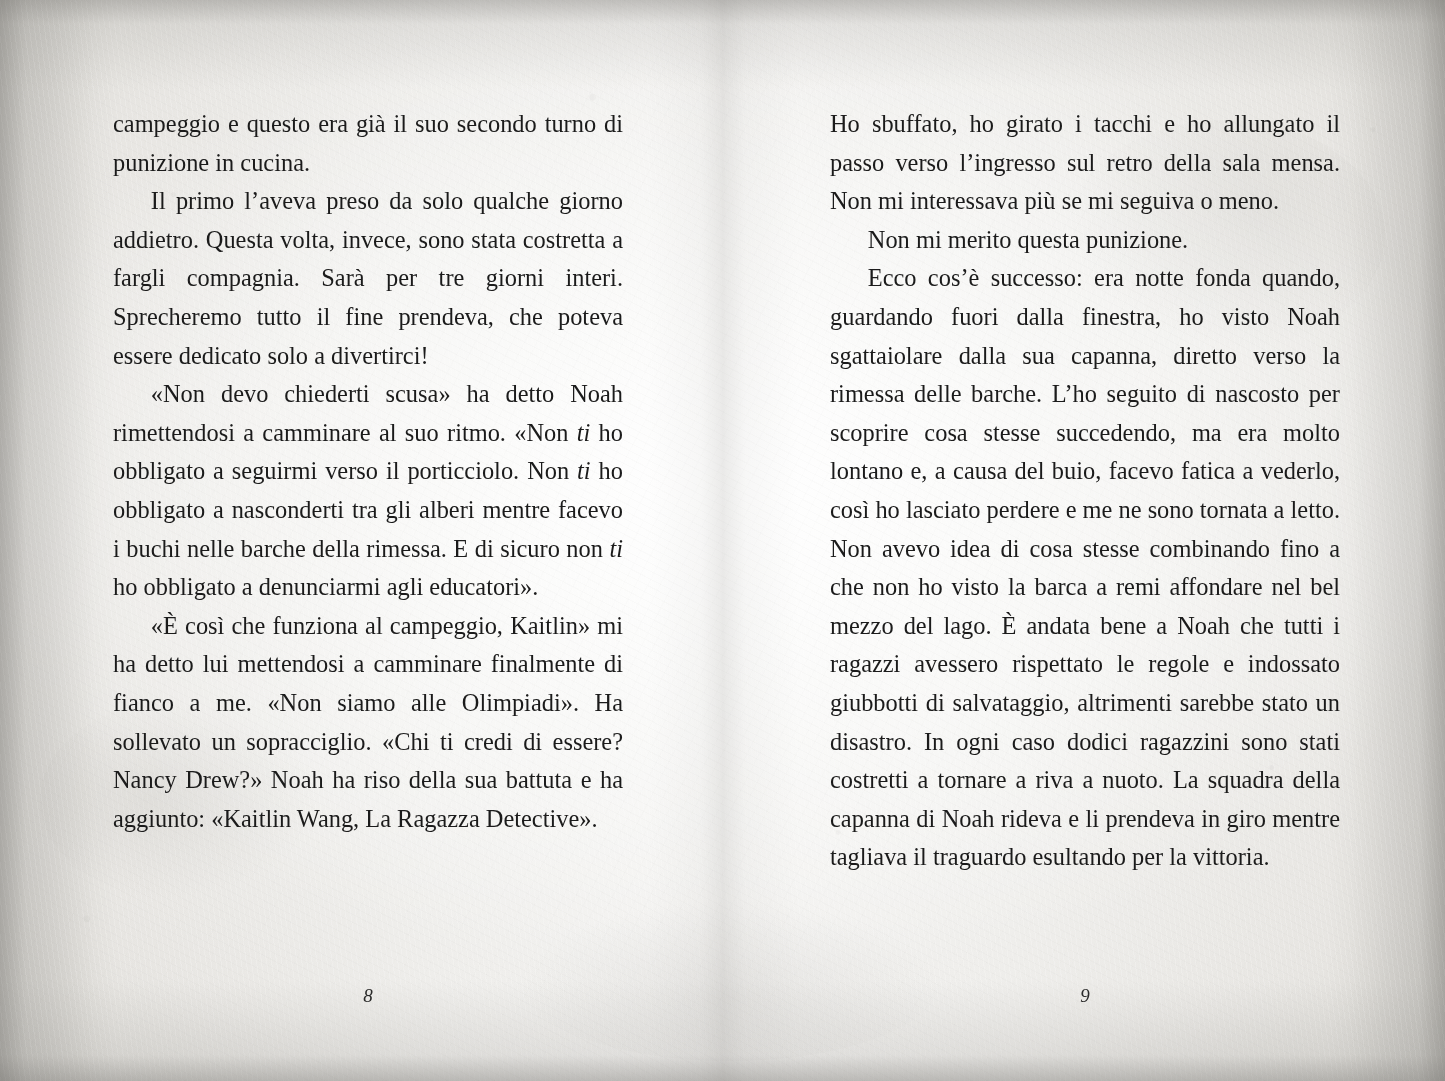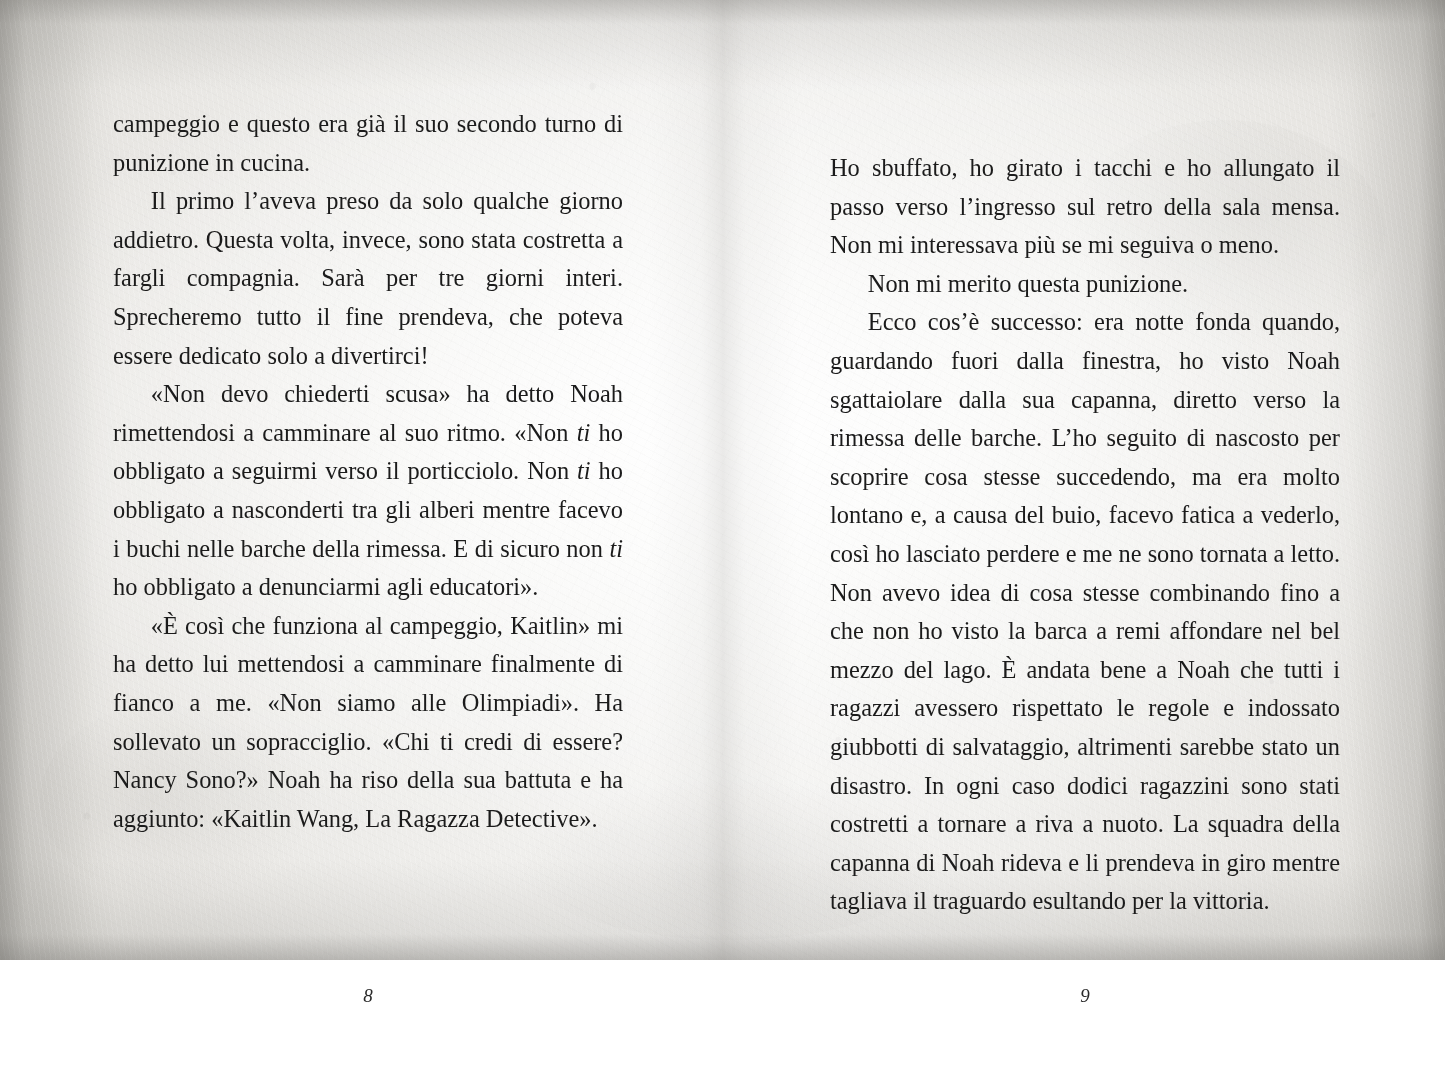--- a/index.html
+++ b/index.html
@@ -11,21 +11,21 @@
     width: 1445px;
     height: 1081px;
     overflow: hidden;
     font-family: "Liberation Serif", serif;
   }
 
   
   .spread {
     position: relative;
     width: 1445px;
-    height: 960px;
+    height: 1081px;
     background:
       radial-gradient(ellipse 70% 60% at 50% 45%, rgba(255,255,255,0.92) 0%, rgba(250,250,249,0.55) 45%, rgba(232,231,229,0.15) 75%, rgba(214,213,210,0.05) 100%),
       radial-gradient(ellipse 120% 90% at 50% 50%, #fbfbfa 0%, #f2f1ef 55%, #dededa 85%, #cfcecb 100%),
       linear-gradient(90deg, #d8d7d4 0%, #f4f3f1 8%, #fbfbfa 30%, #ffffff 50%, #fbfbfa 70%, #f4f3f1 92%, #d8d7d4 100%);
     background-blend-mode: normal, multiply, normal;
   }
 
   
   .grain {
     position: absolute;
@@ -91,21 +91,21 @@
     background: radial-gradient(ellipse at 50% 60%, rgba(145,143,138,0.12), rgba(145,143,138,0) 72%); }
 
   
   .page {
     position: absolute;
     top: 105px;
     width: 510px;
     height: 830px;
   }
   .page-left  { left: 113px; }
-  .page-right { left: 830px; margin-top: 44px; }
+  .page-right { left: 830px; }
 
   .body-text {
     font-family: "Liberation Serif", serif;
     font-size: 24.4px;
     line-height: 38.6px;
     color: #1b1b1b;
     text-align: justify;
     text-justify: inter-word;
     hyphens: none;
     -webkit-font-smoothing: antialiased;
@@ -142,21 +142,21 @@
   <div class="stain-b"></div>
   <div class="stain-c"></div>
   <div class="gutter"></div>
   <div class="edges"></div>
 
   <div class="page page-left">
     <div class="body-text" id="left-text">
         <p>campeggio e questo era già il suo secondo turno di punizione in cucina.</p>
         <p class="indent">Il primo l’aveva preso da solo qualche giorno addietro. Questa volta, invece, sono stata costretta a fargli compagnia. Sarà per tre giorni interi. Sprecheremo tutto il fine prendeva, che poteva essere dedicato solo a divertirci!</p>
         <p class="indent">«Non devo chiederti scusa» ha detto Noah rimettendosi a camminare al suo ritmo. «Non <em>ti</em> ho obbligato a seguirmi verso il porticciolo. Non <em>ti</em> ho obbligato a nasconderti tra gli alberi mentre facevo i buchi nelle barche della rimessa. E di sicuro non <em>ti</em> ho obbligato a denunciarmi agli educatori».</p>
-        <p class="indent">«È così che funziona al campeggio, Kaitlin» mi ha detto lui mettendosi a camminare finalmente di fianco a me. «Non siamo alle Olimpiadi». Ha sollevato un sopracciglio. «Chi ti credi di essere? Nancy Sono?» Noah ha riso della sua battuta e ha aggiunto: «Kaitlin Wang, La Ragazza Detective».</p>
+        <p class="indent">«È così che funziona al campeggio, Kaitlin» mi ha detto lui mettendosi a camminare finalmente di fianco a me. «Non siamo alle Olimpiadi». Ha sollevato un sopracciglio. «Chi ti credi di essere? Nancy Drew?» Noah ha riso della sua battuta e ha aggiunto: «Kaitlin Wang, La Ragazza Detective».</p>
       </div>
   </div>
 
   <div class="page page-right">
     <div class="body-text" id="right-text">
         <p>Ho sbuffato, ho girato i tacchi e ho allungato il passo verso l’ingresso sul retro della sala mensa. Non mi interessava più se mi seguiva o meno.</p>
         <p class="indent">Non mi merito questa punizione.</p>
         <p class="indent">Ecco cos’è successo: era notte fonda quando, guardando fuori dalla finestra, ho visto Noah sgattaiolare dalla sua capanna, diretto verso la rimessa delle barche. L’ho seguito di nascosto per scoprire cosa stesse succedendo, ma era molto lontano e, a causa del buio, facevo fatica a vederlo, così ho lasciato perdere e me ne sono tornata a letto. Non avevo idea di cosa stesse combinando fino a che non ho visto la barca a remi affondare nel bel mezzo del lago. È andata bene a Noah che tutti i ragazzi avessero rispettato le regole e indossato giubbotti di salvataggio, altrimenti sarebbe stato un disastro. In ogni caso dodici ragazzini sono stati costretti a tornare a riva a nuoto. La squadra della capanna di Noah rideva e li prendeva in giro mentre tagliava il traguardo esultando per la vittoria.</p>
       </div>
   </div>

